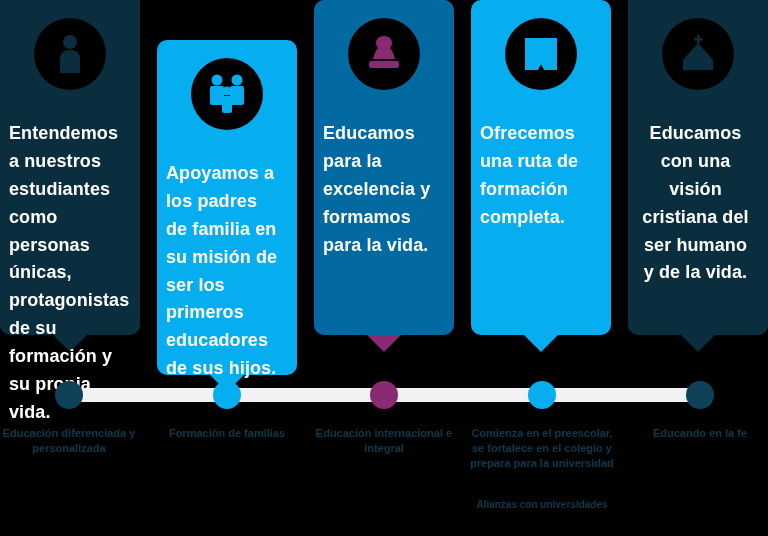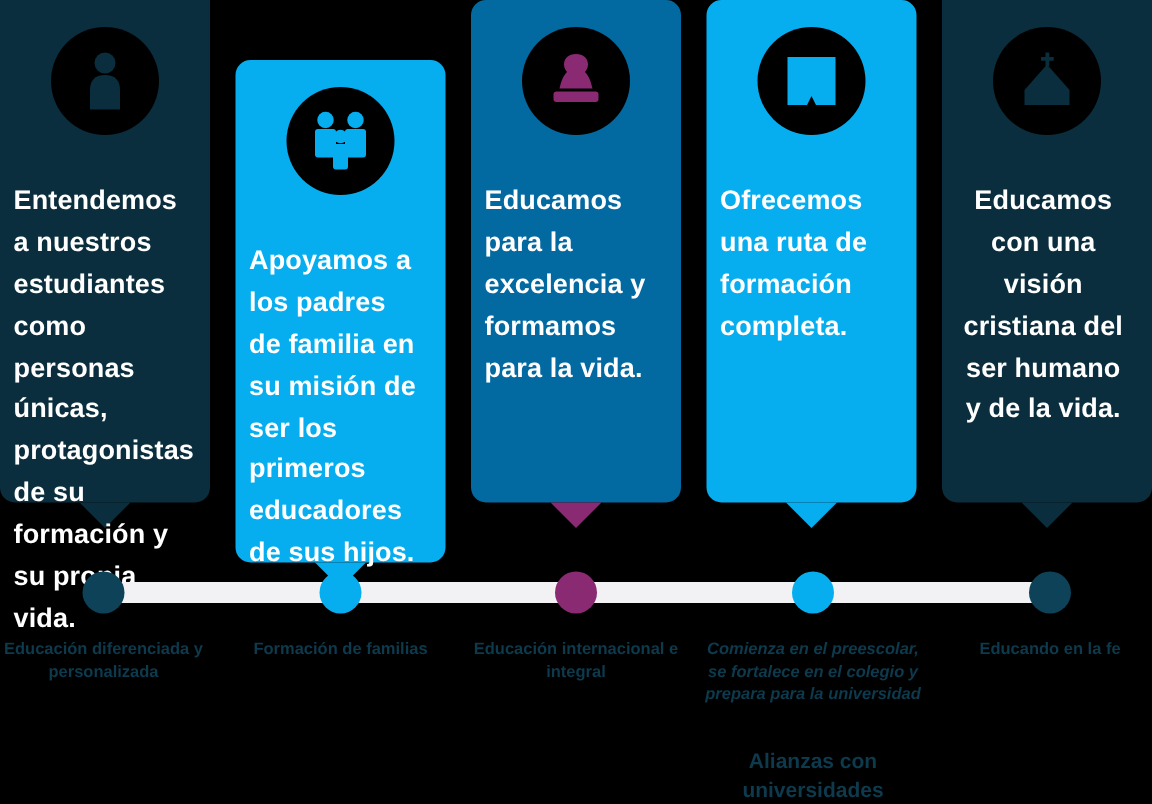--- a/index.html
+++ b/index.html
@@ -116,21 +116,21 @@
     line-height: 1.35;
     color: #0d3a4d;
   }
 
   .tl-sublabel {
     position: absolute;
     top: 146px;
     transform: translateX(-50%);
     width: 150px;
     text-align: center;
-    font-size: 14px;
+    font-size: 10px;
     font-weight: bold;
     line-height: 1.35;
     color: #0d3a4d;
   }
 </style>
 </head>
 <body>
 
 <div id="stage">
 
@@ -202,19 +202,19 @@
 
     <div class="dot" style="left:69px;background:#0e4258;"></div>
     <div class="dot" style="left:227px;background:#06aeef;"></div>
     <div class="dot" style="left:384px;background:#8a2a72;"></div>
     <div class="dot" style="left:542px;background:#06aeef;"></div>
     <div class="dot" style="left:700px;background:#0e4258;"></div>
 
     <div class="tl-label" style="left:69px;">Educación diferenciada y personalizada</div>
     <div class="tl-label" style="left:384px;">Educación internacional e integral</div>
     <div class="tl-label" style="left:227px;">Formación de familias</div>
-    <div class="tl-label" style="left:542px;font-style:italic;">Comienza en el preescolar, se fortalece en el colegio y prepara para la universidad</div>
+    <div class="tl-label" style="left:542px;">Comienza en el preescolar, se fortalece en el colegio y prepara para la universidad</div>
     <div class="tl-label" style="left:700px;">Educando en la fe</div>
 
     <div class="tl-sublabel" style="left:542px;">Alianzas con universidades</div>
   </div>
 
 </div>
 
 </body></html>

